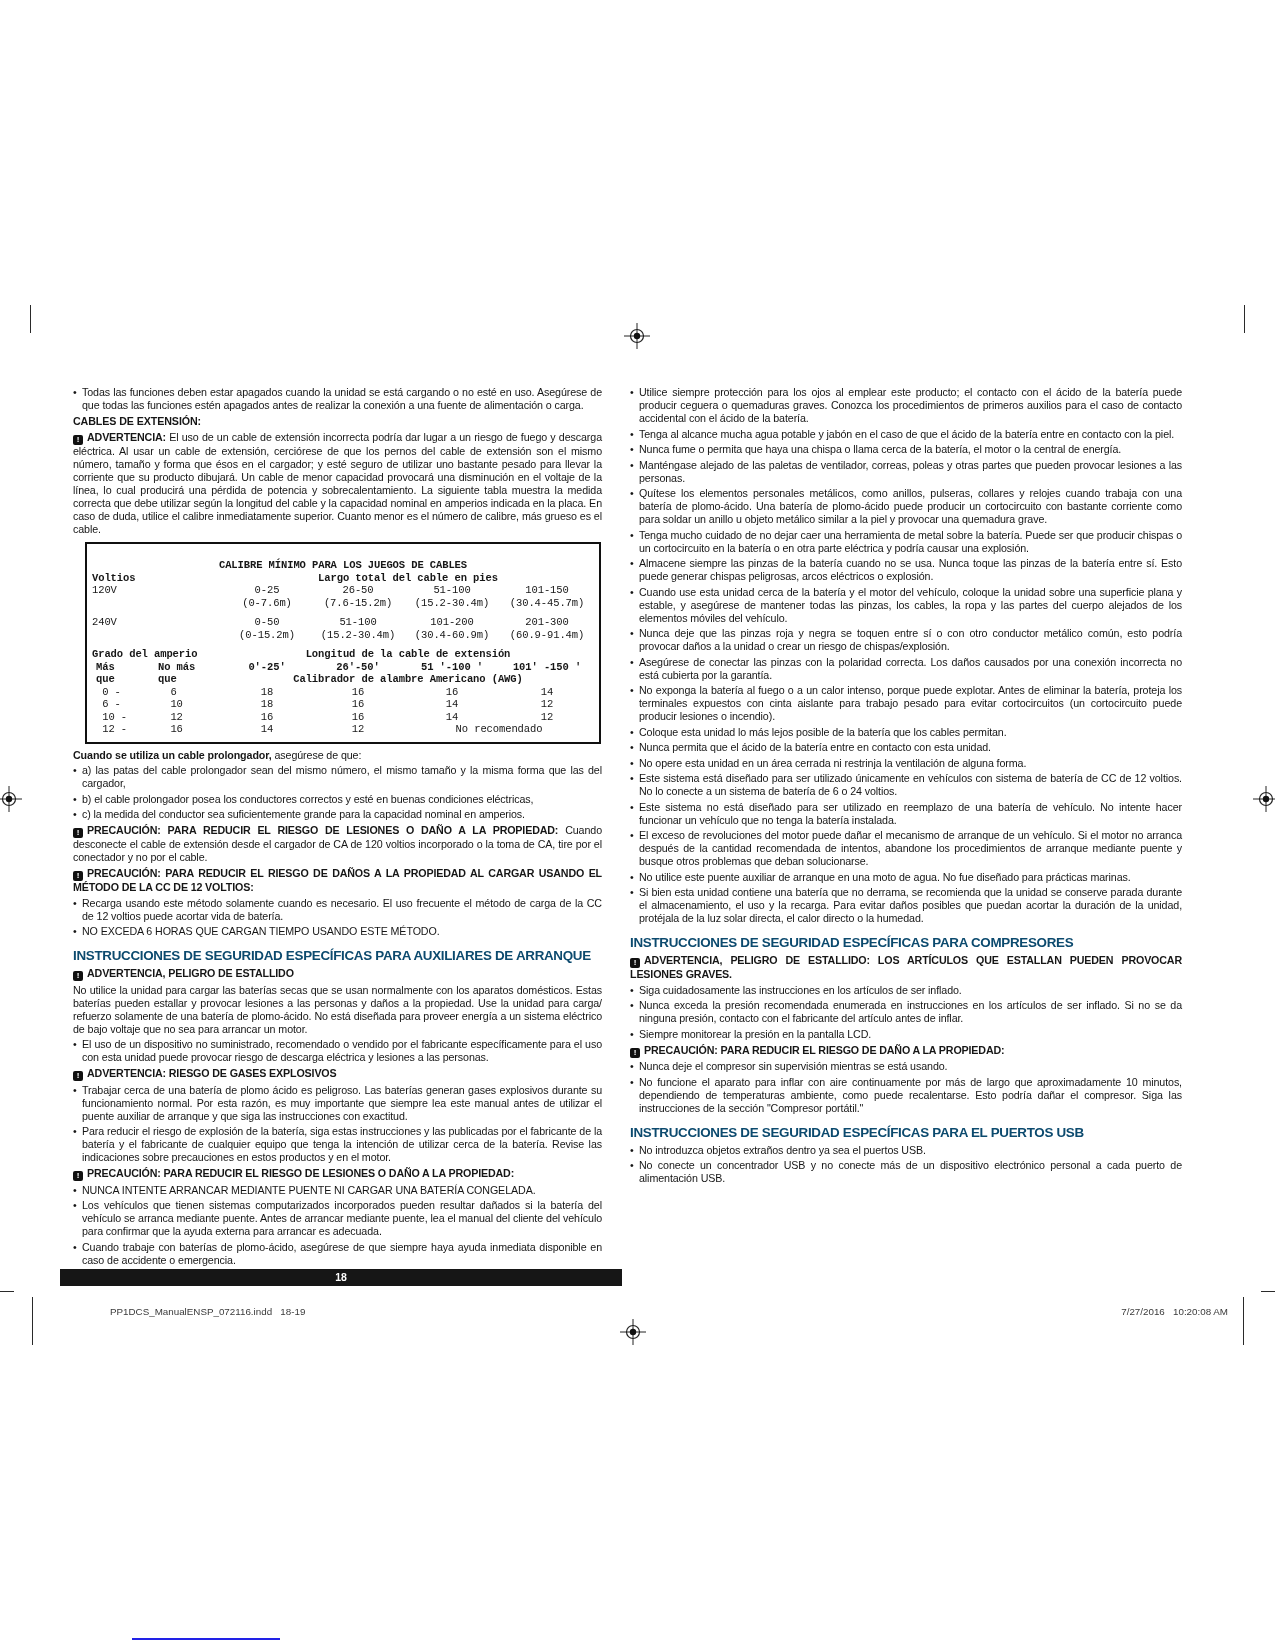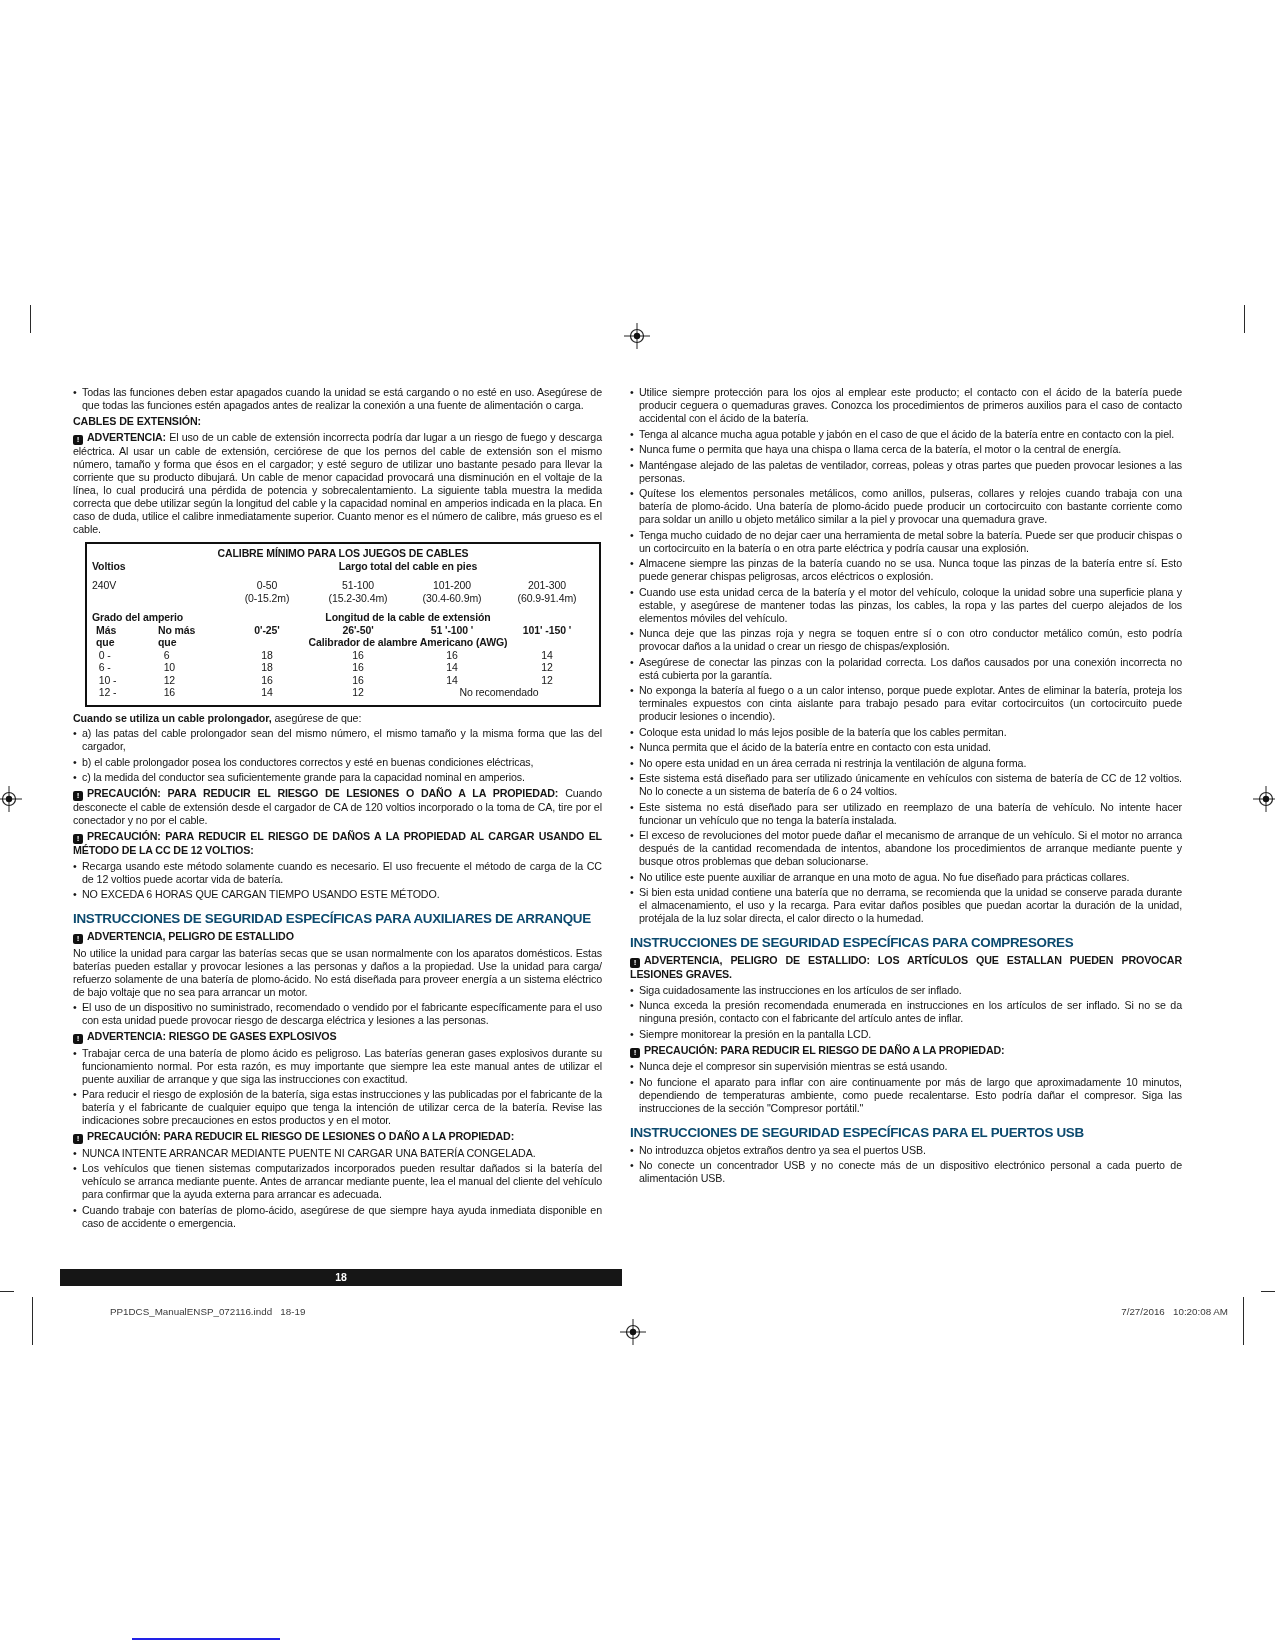--- a/index.html
+++ b/index.html
@@ -12,21 +12,21 @@
   .para{text-align:justify;}
   .bullet{padding-left:9px;position:relative;text-align:justify;}
   .bullet::before{content:"\2022";position:absolute;left:0;top:0;}
   .h-bold{font-weight:700;margin-top:3px;}
   .warn{text-align:justify;margin-top:3px;}
   .warn b{letter-spacing:-0.15px;}
   .warn-icon{display:inline-block;width:10px;height:10px;background:#101010;color:#fff;border-radius:2px;
              font-size:8px;line-height:10.5px;font-weight:700;text-align:center;margin-right:4px;vertical-align:-1px;}
   .section{color:#0c4a6e;font-weight:700;font-size:13.4px;line-height:15px;letter-spacing:-0.3px;margin:10px 0 4px 0;}
   
-  .gtable-wrap{margin:6px 0 5px 12px;width:502px;border:2.5px solid #101010;padding:3px 5px 6px 5px;}
+  .gtable-wrap{margin:6px 0 5px 12px;width:502px;border:2.5px solid #101010;padding:15px 5px 6px 5px;font-family:Liberation Mono, monospace;}
   .gtable{width:100%;border-collapse:collapse;}
   .gtable td{font-size:10.5px;line-height:12.5px;padding:0;vertical-align:top;}
   .t-title{text-align:center;font-weight:700;padding-top:2px;}
   .t-bold{font-weight:700;}
   .t-center{text-align:center;}
   .t-gap{padding-top:7px !important;}
   .t-amp1{padding-left:4px !important;}
   .t-amp2{padding-left:14px !important;}
   
   .bar{position:absolute;top:1269px;height:17px;background:#161616;color:#ffffff;font-weight:700;
@@ -93,20 +93,27 @@
             <col style="width:96px">
             <col>
           </colgroup>
           <tbody>
             <tr>
               <td colspan="6" class="t-title">CALIBRE MÍNIMO PARA LOS JUEGOS DE CABLES</td>
             </tr>
             <tr>
               <td colspan="2" class="t-bold">Voltios</td>
               <td colspan="4" class="t-bold t-center">Largo total del cable en pies</td>
+            </tr>
+            <tr>
+              <td colspan="2" class="">120V</td>
+              <td class="t-center">0-25<br>(0-7.6m)</td>
+              <td class="t-center">26-50<br>(7.6-15.2m)</td>
+              <td class="t-center">51-100<br>(15.2-30.4m)</td>
+              <td class="t-center">101-150<br>(30.4-45.7m)</td>
             </tr>
             <tr>
               <td colspan="2" class="t-gap">240V</td>
               <td class="t-center t-gap">0-50<br>(0-15.2m)</td>
               <td class="t-center t-gap">51-100<br>(15.2-30.4m)</td>
               <td class="t-center t-gap">101-200<br>(30.4-60.9m)</td>
               <td class="t-center t-gap">201-300<br>(60.9-91.4m)</td>
             </tr>
             <tr>
               <td colspan="2" class="t-bold t-gap">Grado del amperio</td>
@@ -190,21 +197,21 @@
       <div class="blk bullet">Cuando use esta unidad cerca de la batería y el motor del vehículo, coloque la unidad sobre una superficie plana y estable, y asegúrese de mantener todas las pinzas, los cables, la ropa y las partes del cuerpo alejados de los elementos móviles del vehículo.</div>
       <div class="blk bullet">Nunca deje que las pinzas roja y negra se toquen entre sí o con otro conductor metálico común, esto podría provocar daños a la unidad o crear un riesgo de chispas/explosión.</div>
       <div class="blk bullet">Asegúrese de conectar las pinzas con la polaridad correcta. Los daños causados por una conexión incorrecta no está cubierta por la garantía.</div>
       <div class="blk bullet">No exponga la batería al fuego o a un calor intenso, porque puede explotar. Antes de eliminar la batería, proteja los terminales expuestos con cinta aislante para trabajo pesado para evitar cortocircuitos (un cortocircuito puede producir lesiones o incendio).</div>
       <div class="blk bullet">Coloque esta unidad lo más lejos posible de la batería que los cables permitan.</div>
       <div class="blk bullet">Nunca permita que el ácido de la batería entre en contacto con esta unidad.</div>
       <div class="blk bullet">No opere esta unidad en un área cerrada ni restrinja la ventilación de alguna forma.</div>
       <div class="blk bullet">Este sistema está diseñado para ser utilizado únicamente en vehículos con sistema de batería de CC de 12 voltios. No lo conecte a un sistema de batería de 6 o 24 voltios.</div>
       <div class="blk bullet">Este sistema no está diseñado para ser utilizado en reemplazo de una batería de vehículo. No intente hacer funcionar un vehículo que no tenga la batería instalada.</div>
       <div class="blk bullet">El exceso de revoluciones del motor puede dañar el mecanismo de arranque de un vehículo. Si el motor no arranca después de la cantidad recomendada de intentos, abandone los procedimientos de arranque mediante puente y busque otros problemas que deban solucionarse.</div>
-      <div class="blk bullet">No utilice este puente auxiliar de arranque en una moto de agua. No fue diseñado para prácticas collares.</div>
+      <div class="blk bullet">No utilice este puente auxiliar de arranque en una moto de agua. No fue diseñado para prácticas marinas.</div>
       <div class="blk bullet">Si bien esta unidad contiene una batería que no derrama, se recomienda que la unidad se conserve parada durante el almacenamiento, el uso y la recarga. Para evitar daños posibles que puedan acortar la duración de la unidad, protéjala de la luz solar directa, el calor directo o la humedad.</div>
       <div class="section">INSTRUCCIONES DE SEGURIDAD ESPECÍFICAS PARA COMPRESORES</div>
       <div class="blk warn"><span class="warn-icon">!</span><b>ADVERTENCIA, PELIGRO DE ESTALLIDO: LOS ARTÍCULOS QUE ESTALLAN PUEDEN PROVOCAR LESIONES GRAVES.</b></div>
       <div class="blk bullet">Siga cuidadosamente las instrucciones en los artículos de ser inflado.</div>
       <div class="blk bullet">Nunca exceda la presión recomendada enumerada en instrucciones en los artículos de ser inflado. Si no se da ninguna presión, contacto con el fabricante del artículo antes de inflar.</div>
       <div class="blk bullet">Siempre monitorear la presión en la pantalla LCD.</div>
       <div class="blk warn"><span class="warn-icon">!</span><b>PRECAUCIÓN: PARA REDUCIR EL RIESGO DE DAÑO A LA PROPIEDAD:</b></div>
       <div class="blk bullet">Nunca deje el compresor sin supervisión mientras se está usando.</div>
       <div class="blk bullet">No funcione el aparato para inflar con aire continuamente por más de largo que aproximadamente 10 minutos, dependiendo de temperaturas ambiente, como puede recalentarse. Esto podría dañar el compresor. Siga las instrucciones de la sección "Compresor portátil."</div>
       <div class="section">INSTRUCCIONES DE SEGURIDAD ESPECÍFICAS PARA EL PUERTOS USB</div>

